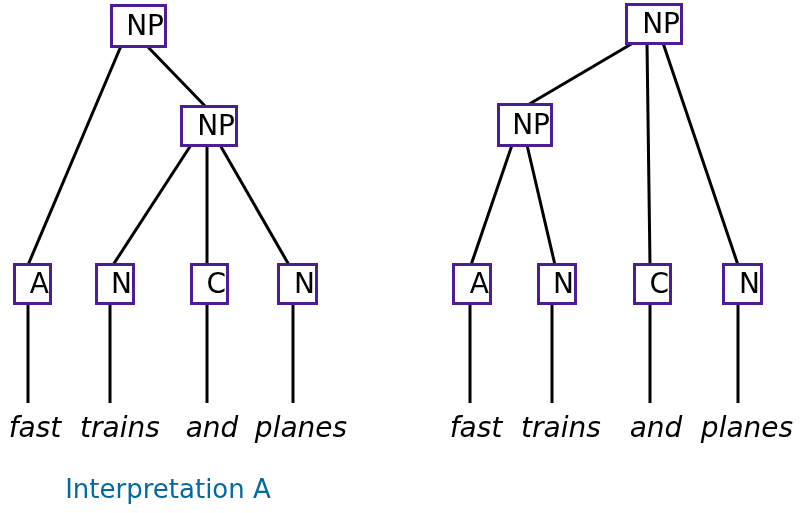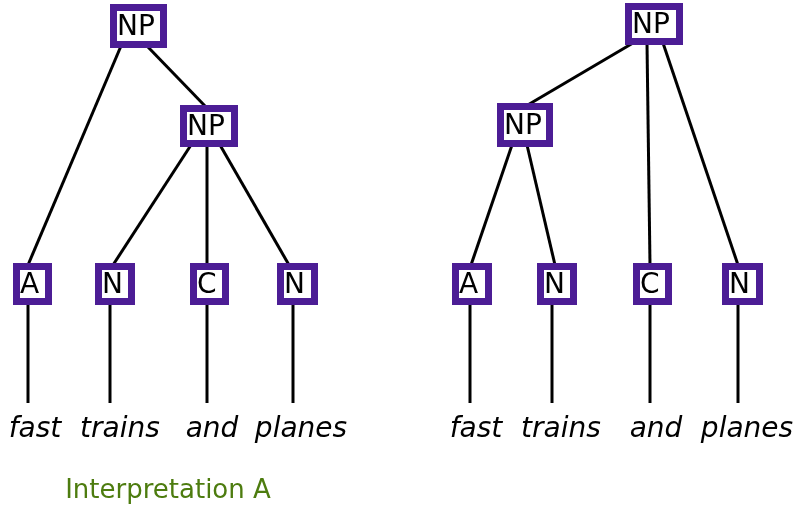--- a/index.html
+++ b/index.html
@@ -30,45 +30,45 @@
   .tree-layer {
     position: absolute;
     left: 0;
     top: 0;
     width: 800px;
     height: 513px;
   }
   .node {
     position: absolute;
     box-sizing: border-box;
-    border: 7px solid #4c1d95;
+    border: 3px solid #4c1d95;
     background: #ffffff;
     display: flex;
     align-items: center;
-    justify-content: flex-start;
+    justify-content: flex-end;
     font-size: 28px;
     line-height: 1;
     color: #000000;
   }
   .word {
     position: absolute;
     transform: translateX(-50%);
     font-style: italic;
     font-size: 28px;
     line-height: 1;
     white-space: nowrap;
     color: #000000;
   }
   .caption {
     position: absolute;
     transform: translateX(-50%);
     font-size: 26px;
     line-height: 1;
     white-space: nowrap;
-    color: #4d7c0f;
+    color: #0369a1;
   }
 </style>
 </head>
 <body>
 
 <div class="stage">
 
   <svg class="edges" viewBox="0 0 800 513" aria-hidden="true">
 
     <line x1="121" y1="46" x2="28" y2="265"></line>

